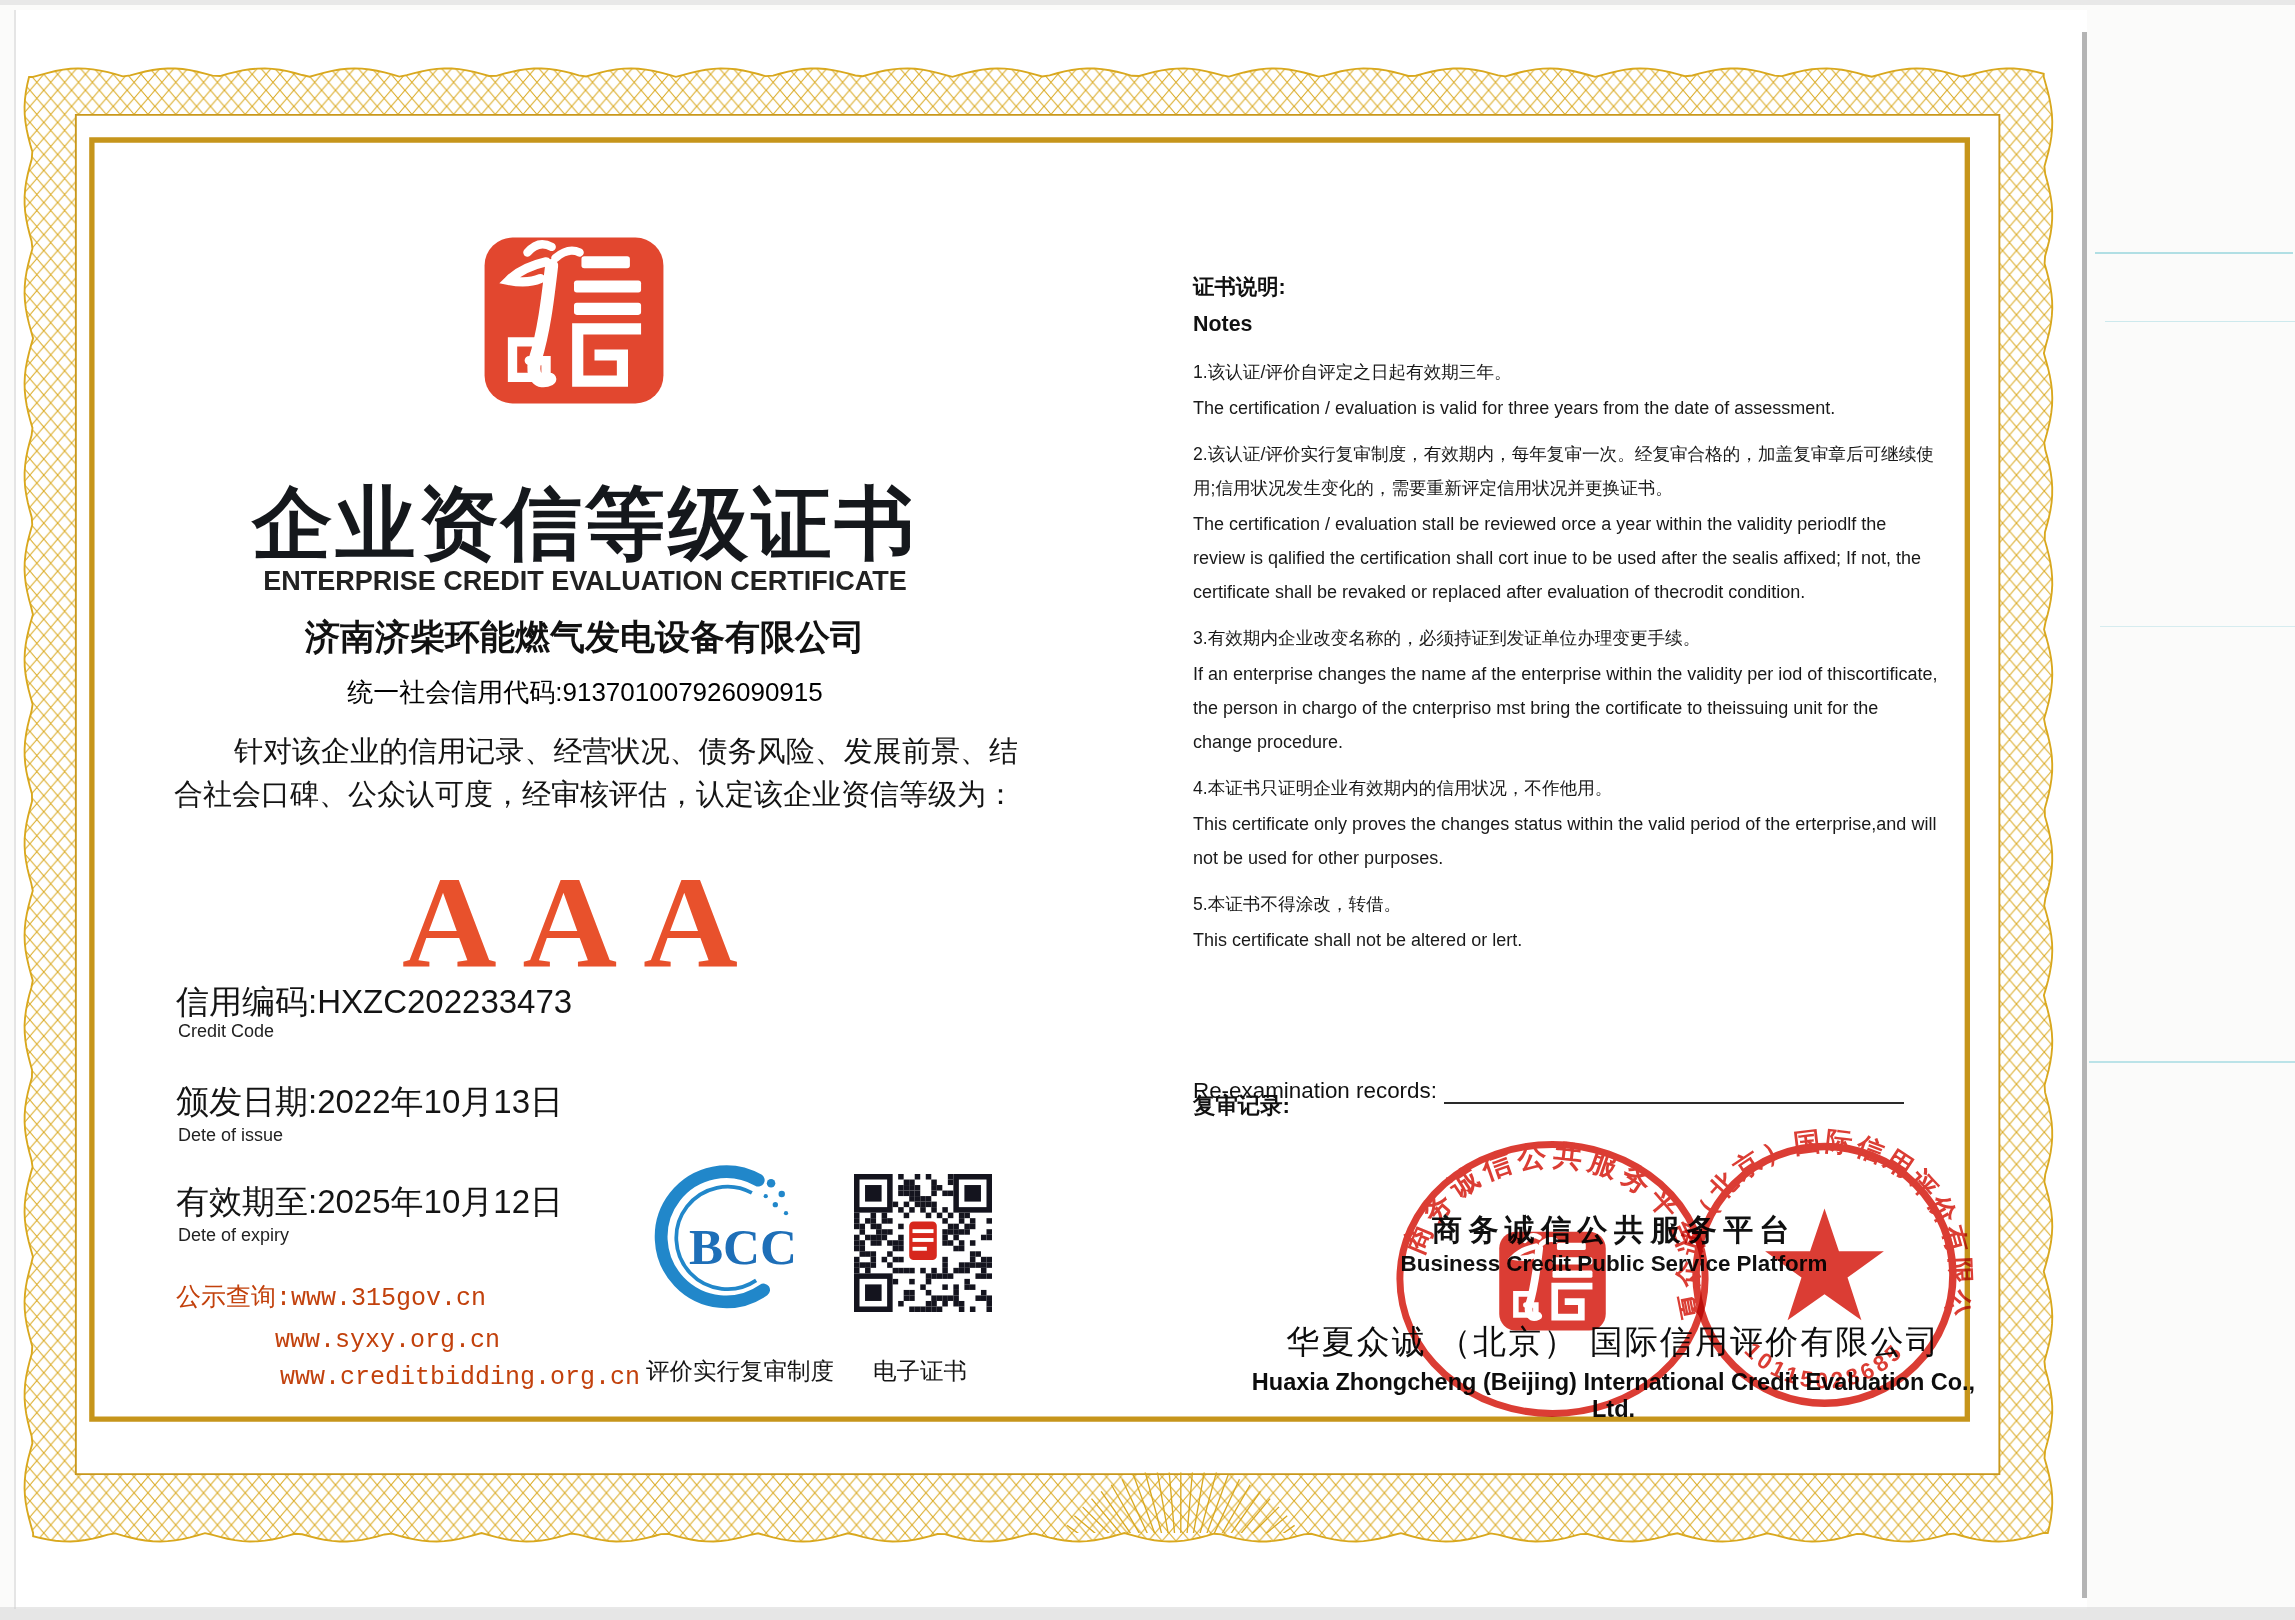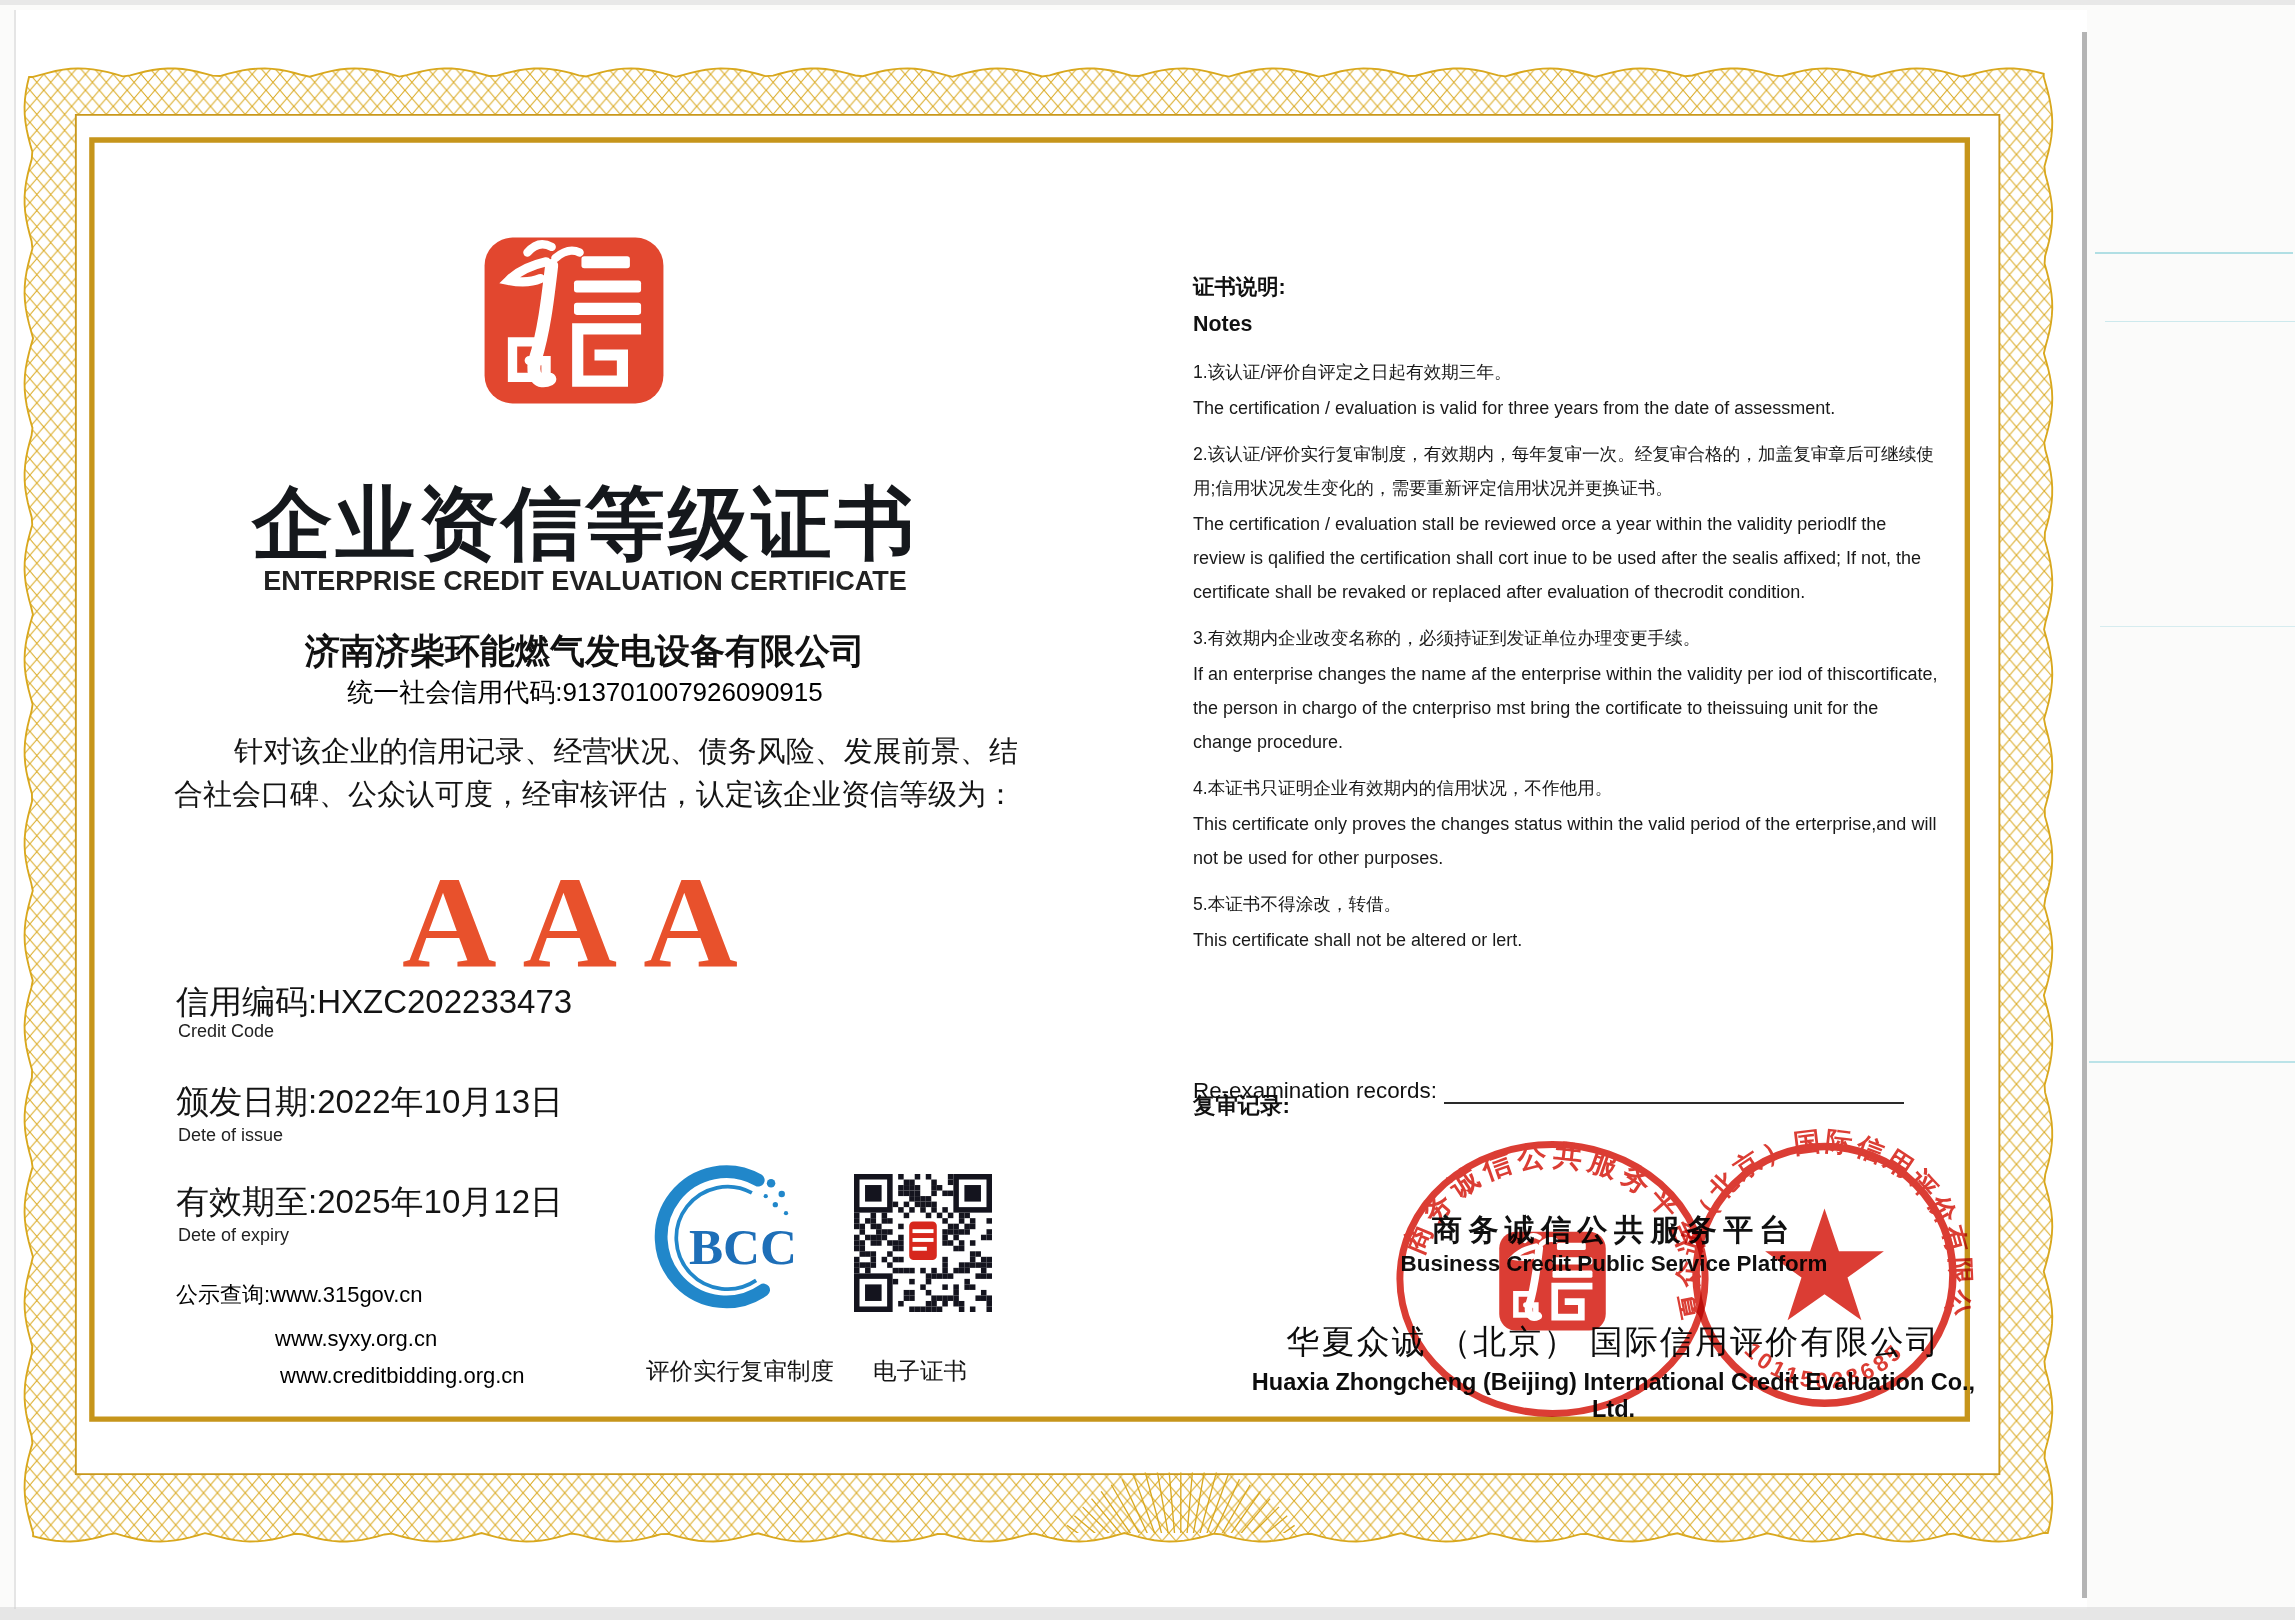--- a/index.html
+++ b/index.html
@@ -23,21 +23,21 @@
   .para{
     font-size:29px;line-height:43px;text-align:justify;color:#141414;
     text-indent:60px;
   }
   .rating{
     font-family:"Liberation Serif","DejaVu Serif",serif;
     font-size:131px;font-weight:bold;color:#E8512C;letter-spacing:26px;line-height:1;
   }
   .datarow-cn{font-size:33px;color:#141414;}
   .datarow-en{font-size:18px;color:#222;}
-  .url-line{font-size:22px;color:#000000;}
+  .url-line{font-size:25px;color:#c2410c;font-family:Liberation Mono, monospace;}
   .logo-label{font-size:23.5px;color:#161616;}
   
   .notes{width:748px;margin-top:32px;}
   .notes-h-cn{font-size:21.4px;font-weight:bold;margin-bottom:11.8px;color:#111;}
   .notes-h-en{font-size:21.4px;font-weight:bold;margin-bottom:18px;color:#111;}
   .note-item{margin-bottom:11.8px;}
   .note-item .cn{font-size:17.6px;line-height:34px;color:#191919;margin-bottom:2.1px;}
   .note-item .en{font-size:18px;line-height:34px;color:#191919;}
   .review-cn{font-size:22.4px;font-weight:bold;color:#111;}
   .review-row{display:flex;align-items:flex-end;width:711px;}
@@ -124,21 +124,21 @@
         <line x1="2286.2518408917977" y1="2956.5299050387225" x2="2431.1407148351577" y2="2917.7070482733448" stroke="#D9A81E" stroke-width="2.5"></line>
       </g>
   </svg>
 
   <svg class="abs" style="left:462px;top:222px;color:#E2472F;" width="192" height="177" viewBox="0 0 200 190">
     <use href="#xinseal"></use>
   </svg>
 
   <div class="abs ctr cert-title-en" style="left:91px;top:556px;width:956px;">ENTERPRISE CREDIT EVALUATION CERTIFICATE</div>
   <div class="abs ctr cert-title" style="left:91px;top:461px;width:956px;">企业资信等级证书</div>
-  <div class="abs ctr company" style="left:91px;top:604px;width:956px;margin-top:14px;">济南济柴环能燃气发电设备有限公司</div>
+  <div class="abs ctr company" style="left:91px;top:604px;width:956px;">济南济柴环能燃气发电设备有限公司</div>
   <div class="abs ctr code-line" style="left:91px;top:665px;width:956px;">统一社会信用代码:913701007926090915</div>
 
   <div class="abs para" style="left:158px;top:720px;width:844px;">针对该企业的信用记录、经营状况、债务风险、发展前景、结合社会口碑、公众认可度，经审核评估，认定该企业资信等级为：</div>
 
   <div class="abs rating" style="left:386px;top:847px;">AAA</div>
 
   <div class="abs datarow-cn" style="left:160px;top:970px;">信用编码:HXZC202233473</div>
   <div class="abs datarow-en" style="left:162px;top:1011px;">Credit Code</div>
 
   <div class="abs datarow-cn" style="left:160px;top:1070px;">颁发日期:2022年10月13日</div>

